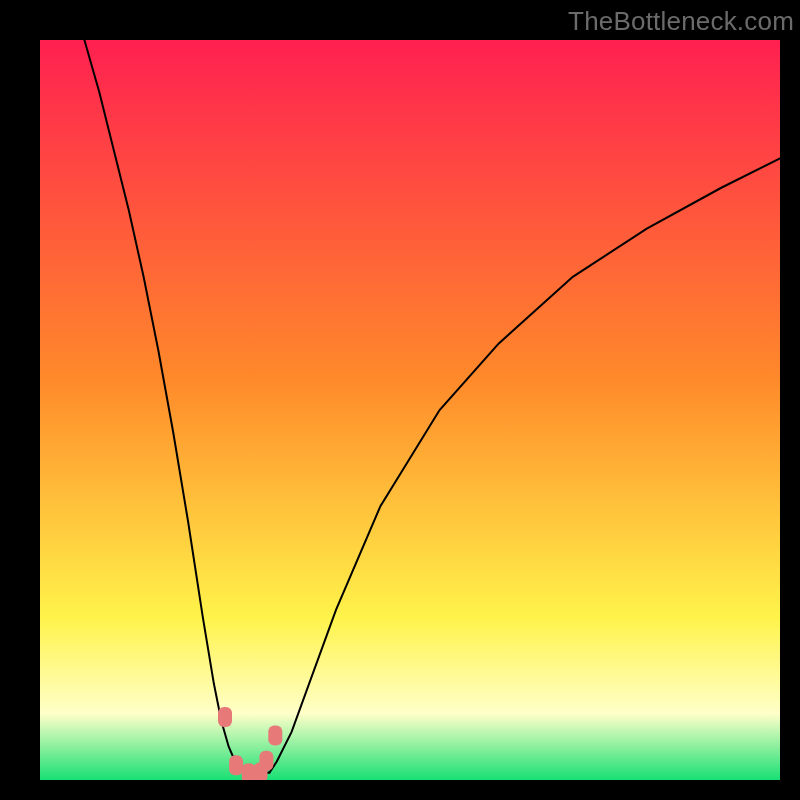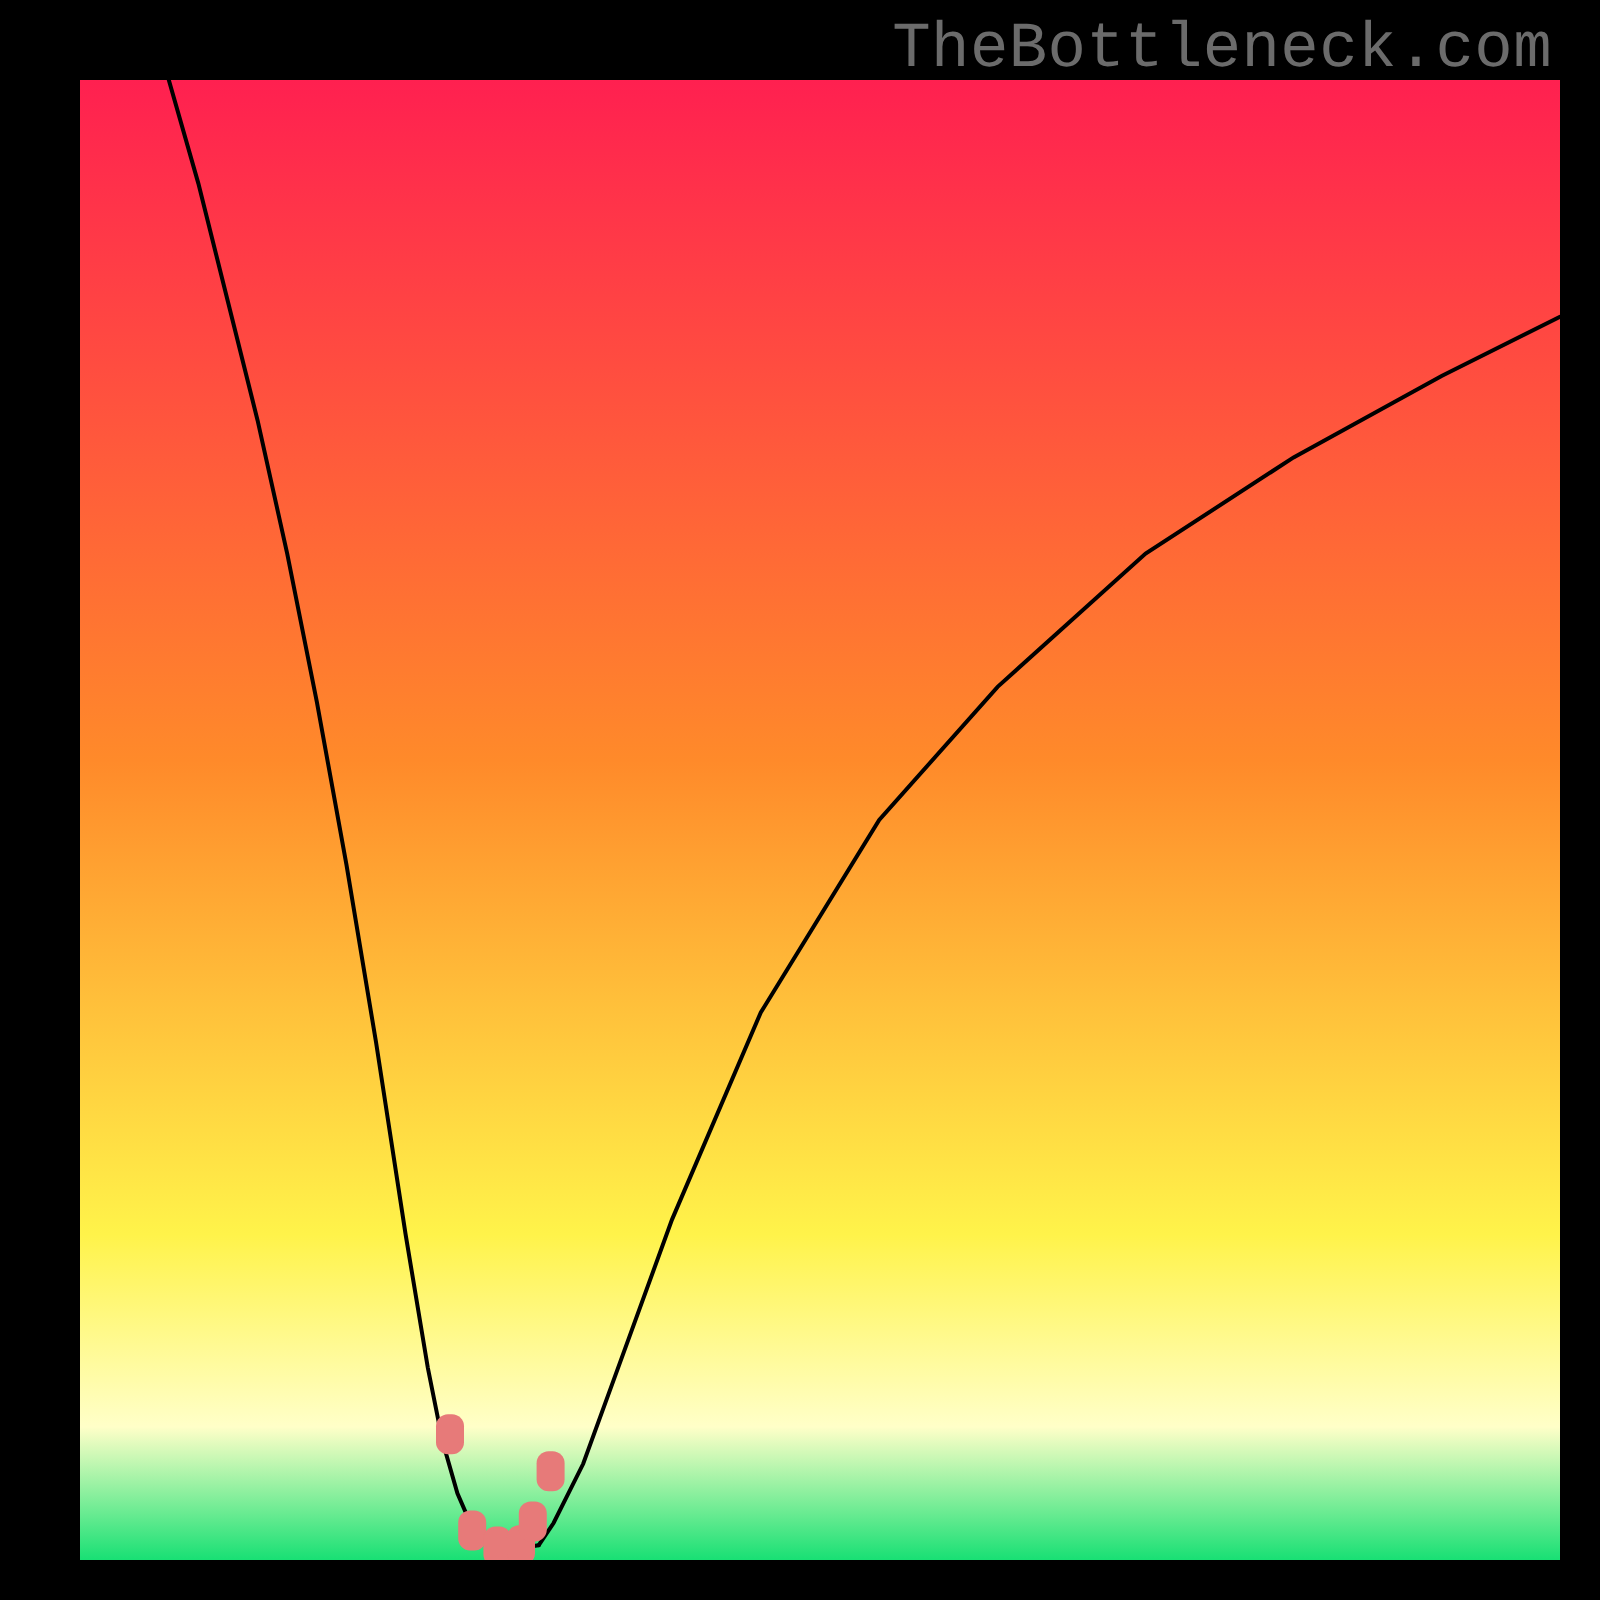--- a/index.html
+++ b/index.html
@@ -29,23 +29,23 @@
   .gradient {
     position: absolute;
     left: 0;
     top: 0;
     width: 100%;
     height: 100%;
   }
   .watermark {
     position: absolute;
     top: 6px;
-    right: 24px;
-    font-family: Liberation Mono, monospace;
-    font-size: 32px;
+    right: 6px;
+    font-family: Liberation Sans, sans-serif;
+    font-size: 26px;
     color: #6b6b6b;
     font-weight: 500;
     letter-spacing: 0.2px;
   }
 </style>
 </head>
 <body>
 
 <div class="frame">
   <div class="plot-area">

